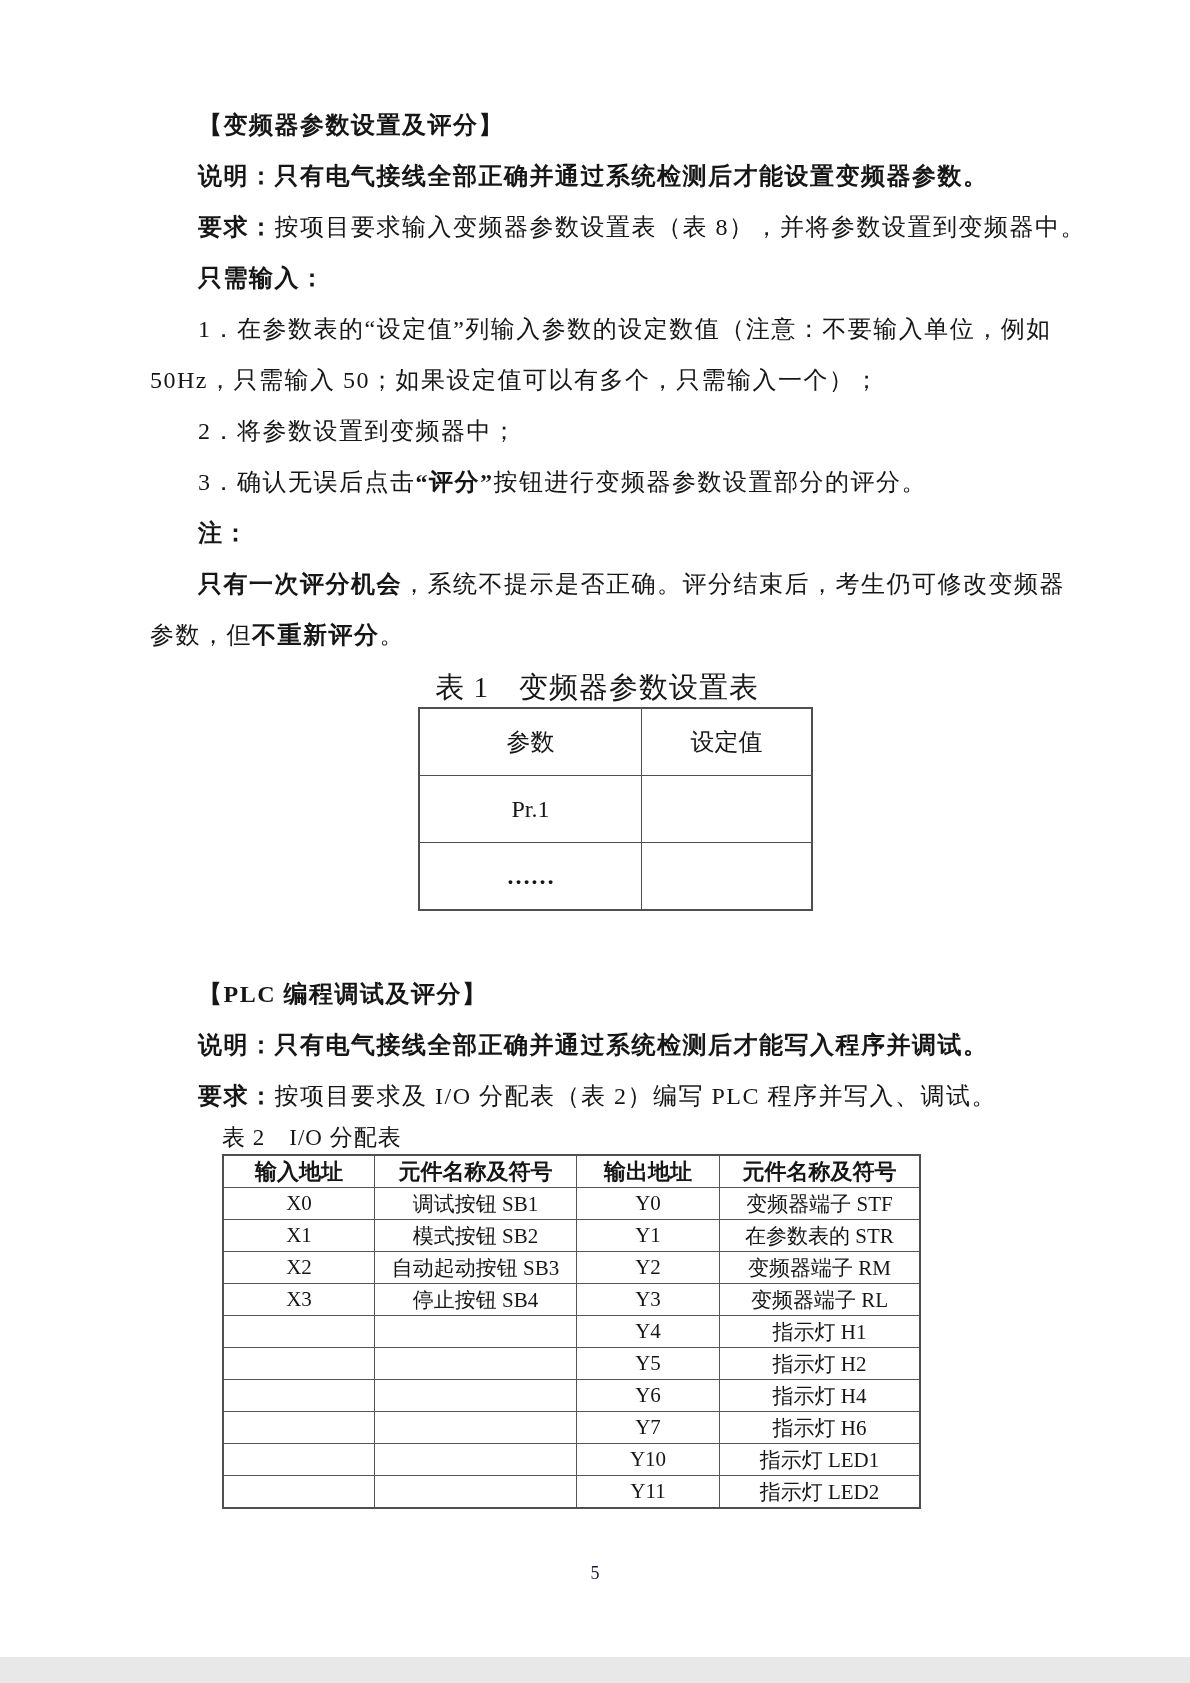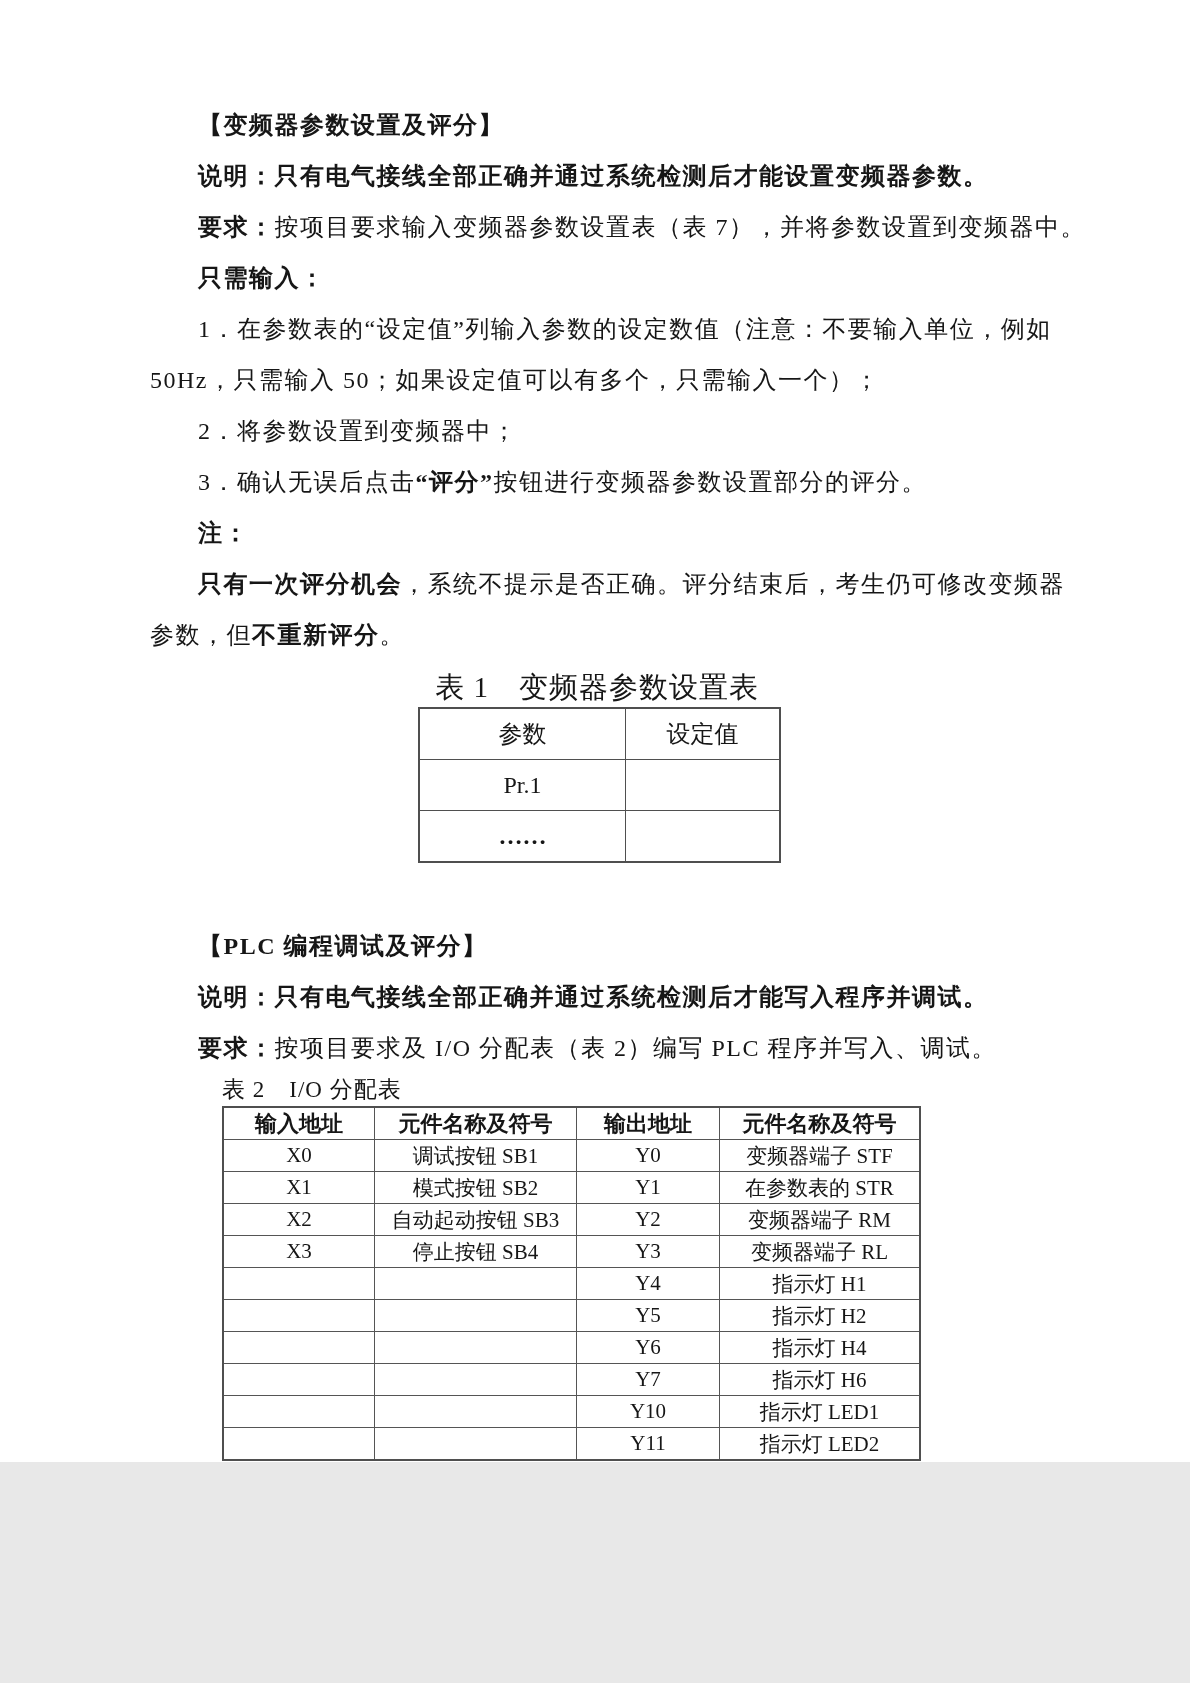--- a/index.html
+++ b/index.html
@@ -1,18 +1,18 @@
 <!DOCTYPE html>
 <html><head>
 <meta charset="utf-8">
 <style>
   html,body { margin:0; padding:0; background:#e8e8e8; }
   .page {
     position:relative;
-    width:1190px; height:1462px;
+    width:1190px; height:1657px;
     margin:0 auto;
     background:#ffffff;
     font-family:"Liberation Serif","DejaVu Serif",serif;
     color:#161616;
     overflow:hidden;
   }
   .content { padding:100px 140px 0 150px; }
   .bodyline {
     font-size:24px;
     line-height:51px;
@@ -30,21 +30,21 @@
     letter-spacing:1px;
     white-space:nowrap;
   }
   table { border-collapse:collapse; table-layout:fixed; }
   .t1 { width:358px; border:2px solid #4f4f4f; }
   .t1 td {
     border:1px solid #4f4f4f;
     text-align:center;
     font-size:24px;
     height:50px;
-    padding:0;
+    padding:8px;
   }
   .t1 .c1 { width:205px; }
   .t1 .c2 { width:153px; }
 
   .plcgap { margin-top:58px; }
 
   .tblwrap2 { width:692px; margin:0 0 0 72px; }
   .caption2 {
     font-size:23px;
     line-height:32px;
@@ -82,21 +82,21 @@
 
     <div class="bodyline indent b">
       <span>【变频器参数设置及评分】</span>
     </div>
 
     <div class="bodyline indent b">
       <span>说明：只有电气接线全部正确并通过系统检测后才能设置变频器参数。</span>
     </div>
 
     <div class="bodyline indent">
-      <span class="b">要求：</span><span>按项目要求输入变频器参数设置表（表 7），并将参数设置到变频器中。</span>
+      <span class="b">要求：</span><span>按项目要求输入变频器参数设置表（表 8），并将参数设置到变频器中。</span>
     </div>
 
     <div class="bodyline indent b">
       <span>只需输入：</span>
     </div>
 
     <div class="bodyline indent">
       <span>1．在参数表的“设定值”列输入参数的设定数值（注意：不要输入单位，例如</span>
     </div>
 

